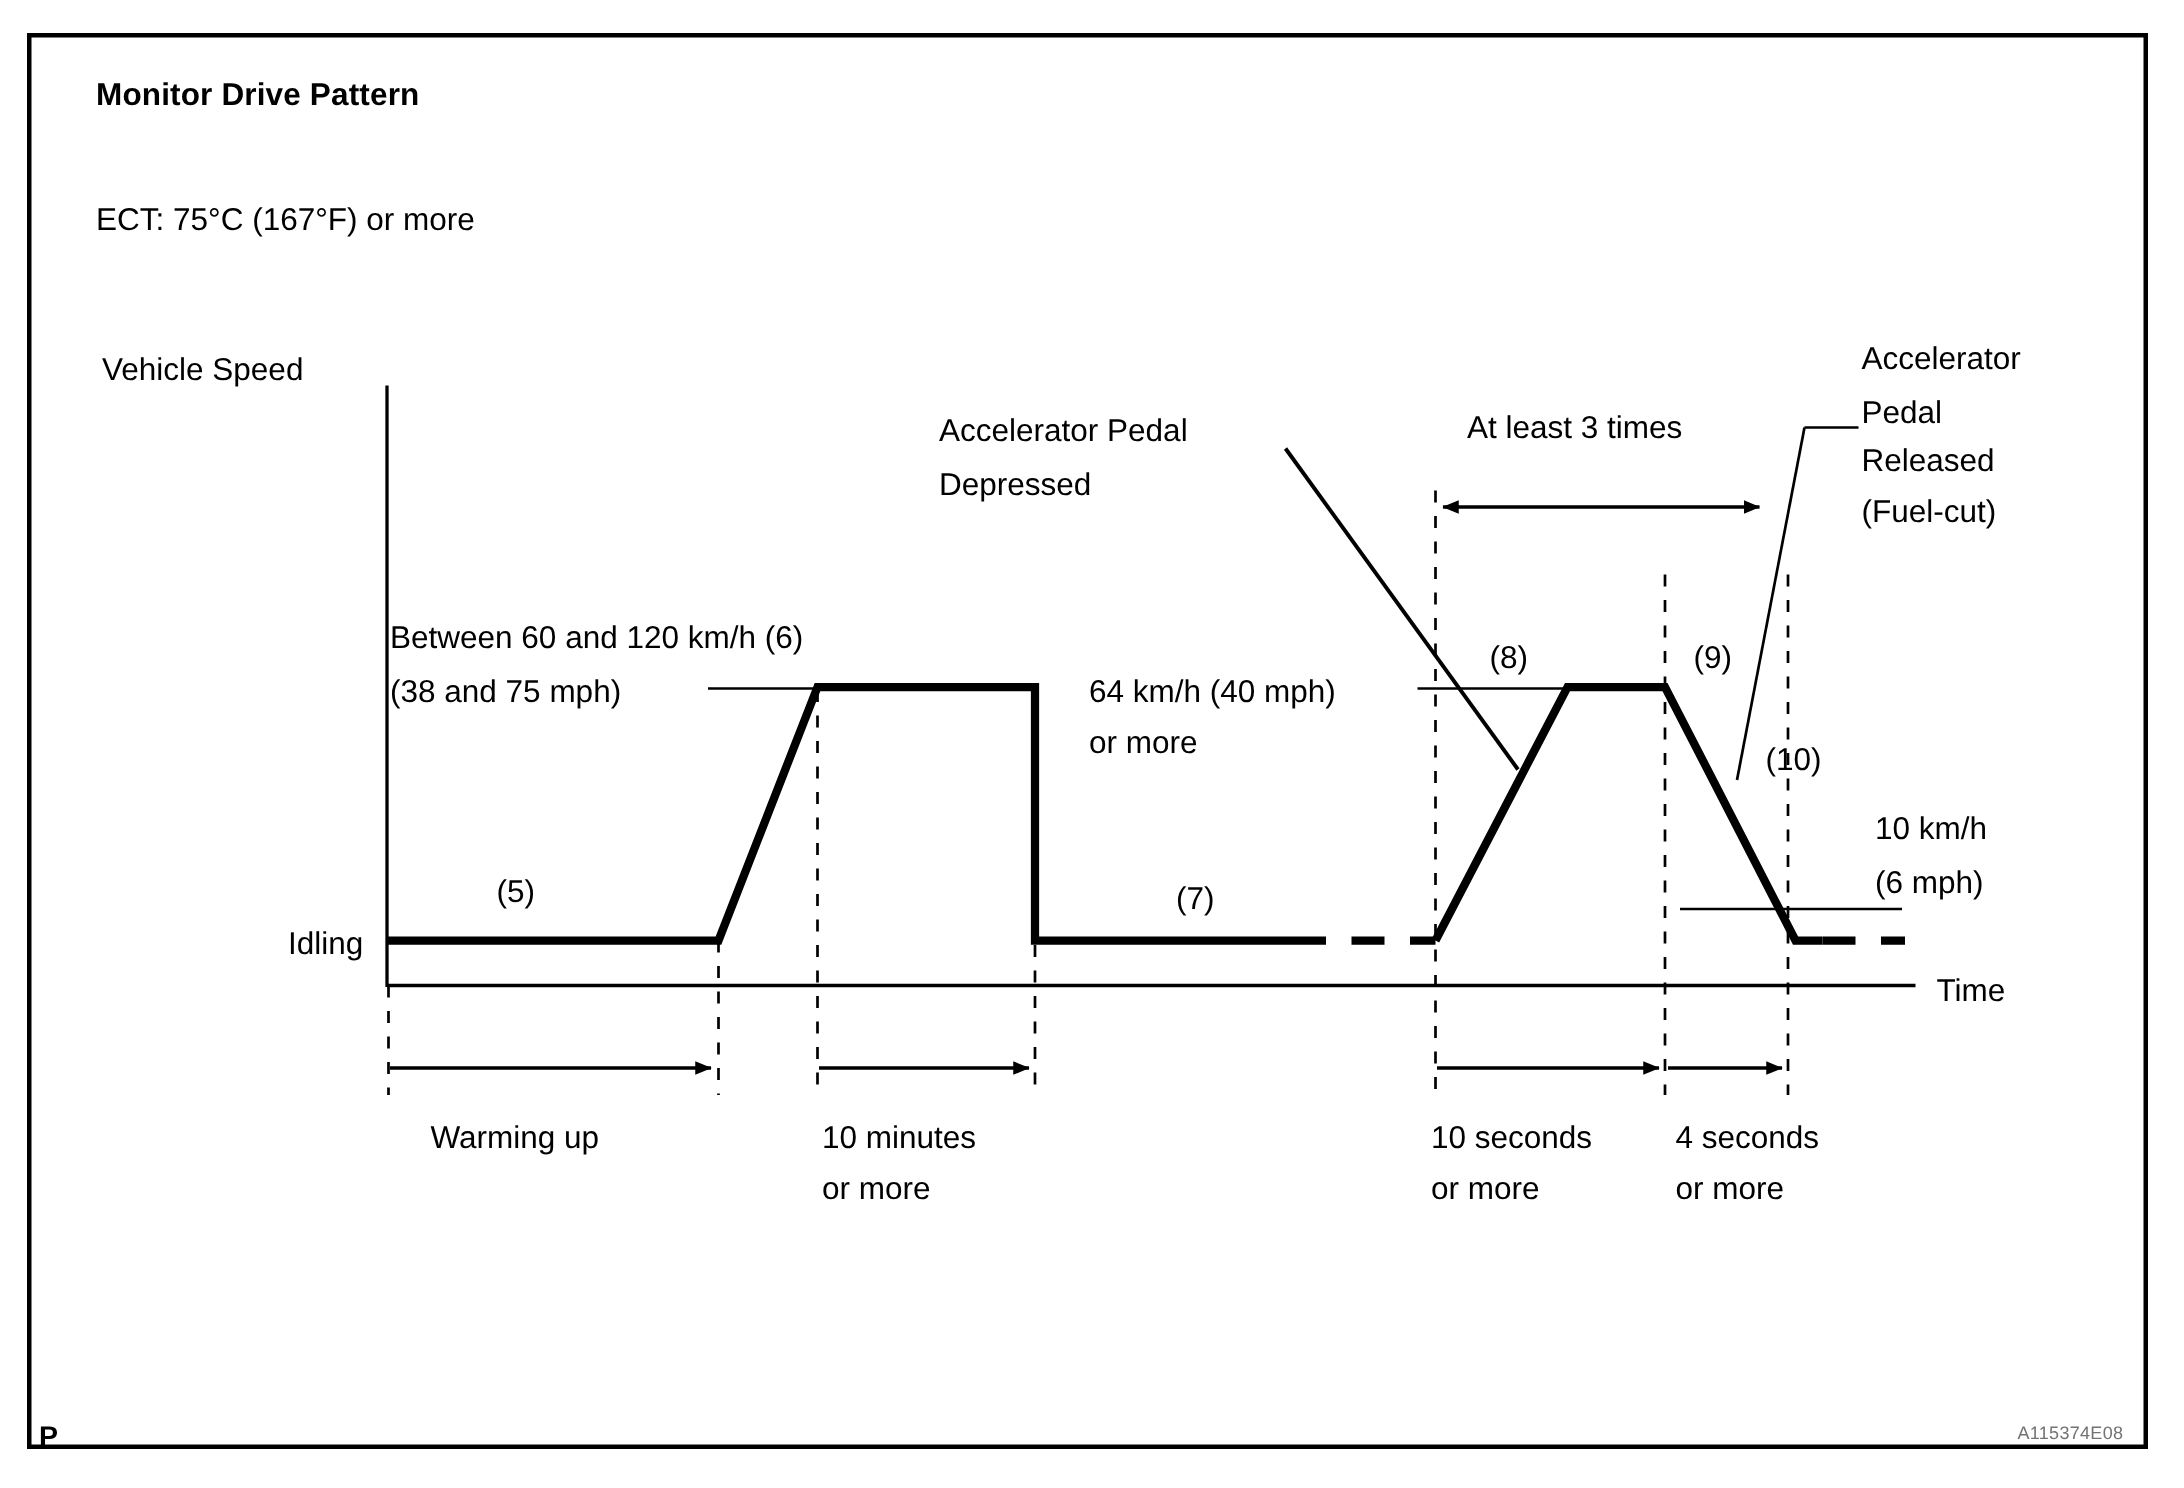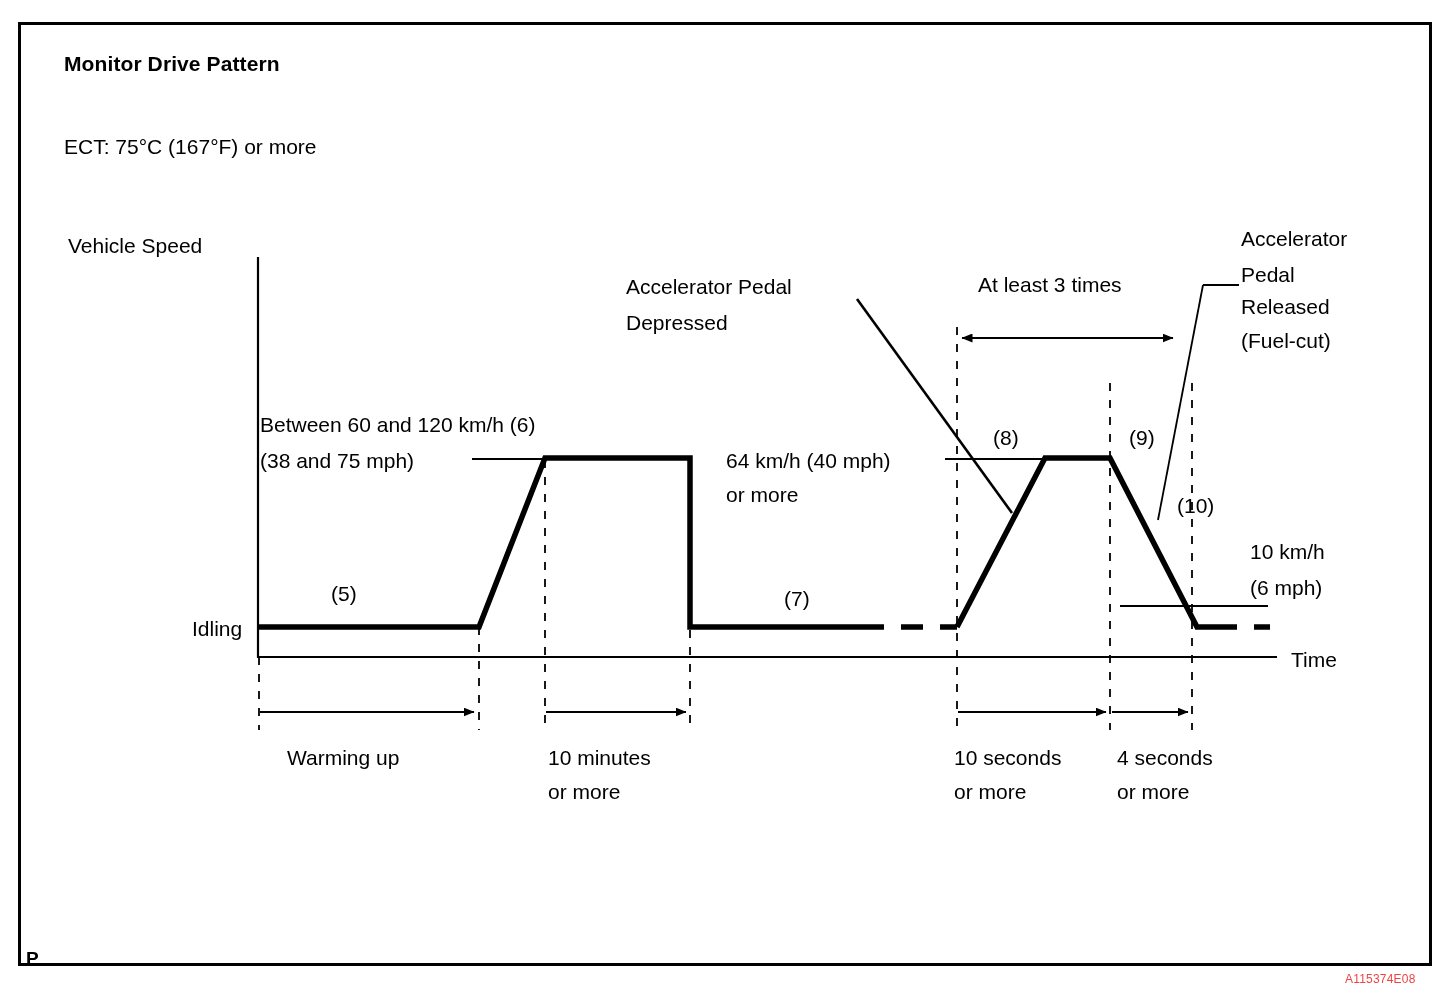--- a/index.html
+++ b/index.html
@@ -51,23 +51,22 @@
     top: 948px;
     font-size: 19px;
     font-weight: bold;
     color: #000000;
   }
   .code {
     position: absolute;
     left: 1345px;
     top: 948px;
     font-size: 12px;
-    color: #ef4444;
+    color: #737373;
     letter-spacing: 0.2px;
-    margin-top: 24px;
   }
   svg#diagram {
     position: absolute;
     left: 0;
     top: 0;
   }
   svg text {
     font-family: "Liberation Sans", sans-serif;
     fill: #000000;
   }

